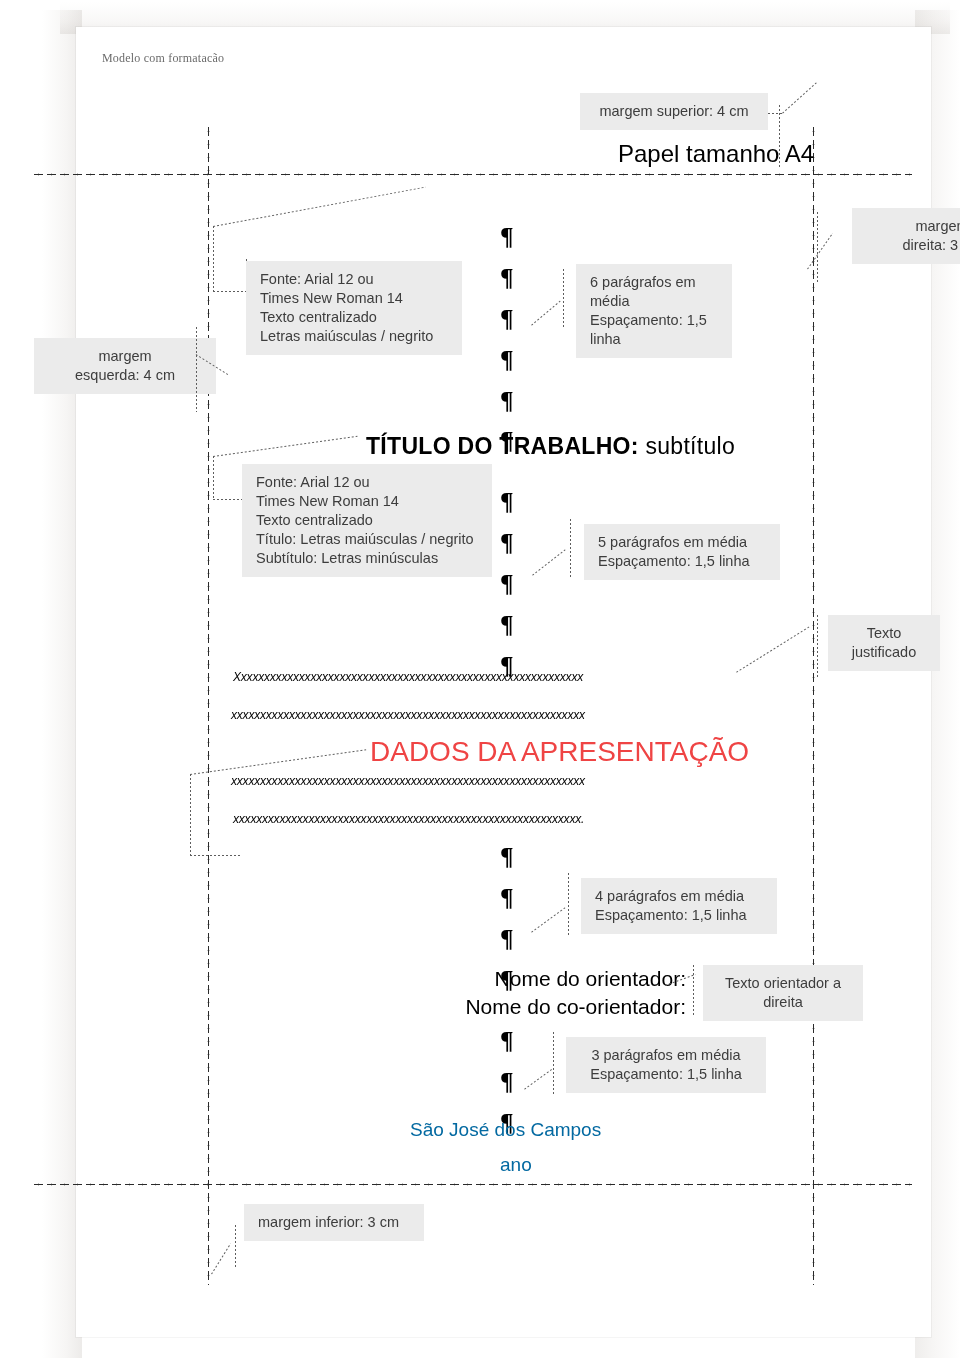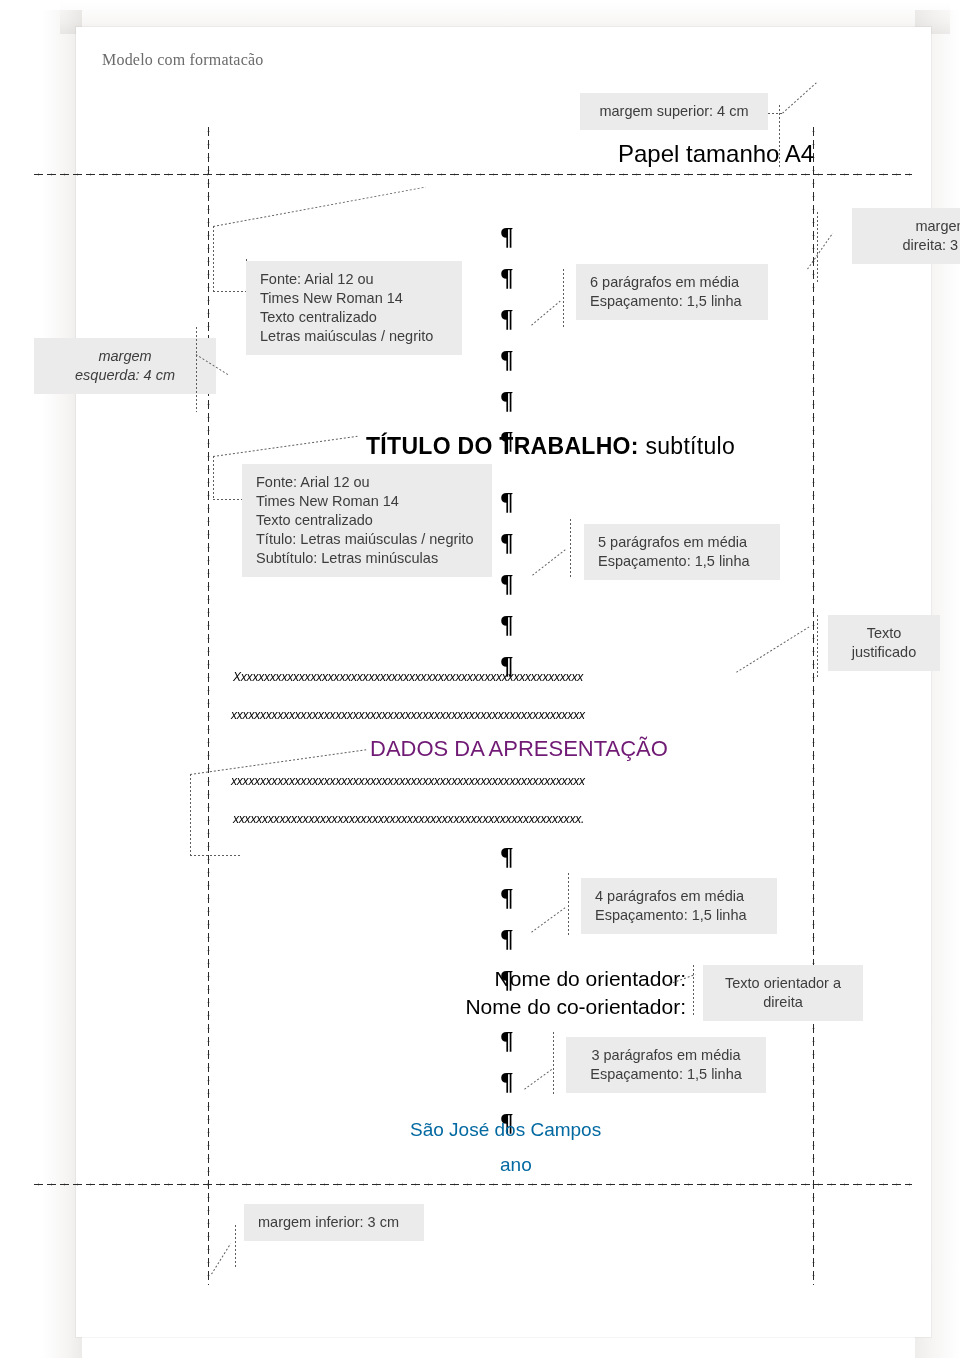--- a/index.html
+++ b/index.html
@@ -40,21 +40,21 @@
     width:855px;height:1310px;
     background:#ffffff;
     box-shadow:0 0 0 1px rgba(0,0,0,0.04);
     overflow:visible;
   }
 
   
   .page-header{
     position:absolute;left:26px;top:24px;
     font-family:"Liberation Serif", serif;
-    font-size:16px;color:#6b6b6b;letter-spacing:.2px;
+    font-size:12px;color:#6b6b6b;letter-spacing:.2px;
     white-space:nowrap;
   }
 
   
   .dot-h{
     position:absolute;height:3px;
     background-image:radial-gradient(#2b2b2b 45%, rgba(0,0,0,0) 48%);
     background-size:13px 3px;background-repeat:repeat-x;
   }
   .dot-v{
@@ -112,21 +112,21 @@
   .xline{
     position:absolute;
     font-size:12px;
     letter-spacing:-0.2px;
     color:#000;
     white-space:nowrap;
     font-family:"Liberation Sans", sans-serif;
     font-style:italic;
   }
   .dados{
-    position:absolute;font-size:22px;color:#701a75;white-space:nowrap;
+    position:absolute;font-size:28px;color:#ef4444;white-space:nowrap;
   }
   .link-box{
     position:absolute;background:#ebebeb;
     box-sizing:border-box;padding:10px 12px;
     text-align:center;
   }
   .link-box span{
     color:#3d7fc1;
     font-size:14.5px;font-style:italic;font-weight:bold;
     text-decoration:underline;
@@ -162,37 +162,37 @@
     <div class="lead-h" style="left:692px;top:86px;width:14px;"></div>
     <div class="lead-diag" style="left:706px;top:86px;width:46px;transform:rotate(-42deg);"></div>
 
     <div class="doc-line doc-sub" style="left:542px;top:113px;">Papel tamanho A4</div>
 
     <div class="callout center" style="left:776px;top:181px;width:180px;">margem
 direita: 3 cm</div>
     <div class="lead-v" style="left:741px;top:185px;height:70px;"></div>
     <div class="lead-diag" style="left:731px;top:242px;width:44px;transform:rotate(-55deg);"></div>
 
-    <div class="callout center" style="left:-42px;top:311px;width:182px;font-style:italic;">margem
+    <div class="callout center" style="left:-42px;top:311px;width:182px;">margem
 esquerda: 4 cm</div>
     <div class="lead-v" style="left:120px;top:300px;height:85px;"></div>
     <div class="lead-diag" style="left:120px;top:327px;width:38px;transform:rotate(32deg);"></div>
 
 
     <div class="lead-diag" style="left:137px;top:199px;width:216px;transform:rotate(-10.5deg);"></div>
     <div class="lead-v" style="left:137px;top:199px;height:66px;"></div>
     <div class="lead-h" style="left:137px;top:264px;width:34px;"></div>
     <div class="lead-v" style="left:170px;top:232px;height:92px;"></div>
 
     <div class="callout" style="left:170px;top:234px;width:216px;">Fonte: Arial 12 ou
 Times New Roman 14
 Texto centralizado
 Letras maiúsculas / negrito</div>
 
-    <div class="callout" style="left:500px;top:237px;width:192px;">6 parágrafos em média
+    <div class="callout" style="left:500px;top:237px;width:156px;">6 parágrafos em média
 Espaçamento: 1,5 linha</div>
     <div class="lead-v" style="left:487px;top:242px;height:58px;"></div>
     <div class="lead-diag" style="left:455px;top:298px;width:38px;transform:rotate(-40deg);"></div>
 
     <div class="pilcrow" style="left:424px;top:197px;">¶</div>
     <div class="pilcrow" style="left:424px;top:238px;">¶</div>
     <div class="pilcrow" style="left:424px;top:279px;">¶</div>
     <div class="pilcrow" style="left:424px;top:320px;">¶</div>
     <div class="pilcrow" style="left:424px;top:361px;">¶</div>
     <div class="pilcrow" style="left:424px;top:401px;">¶</div>

